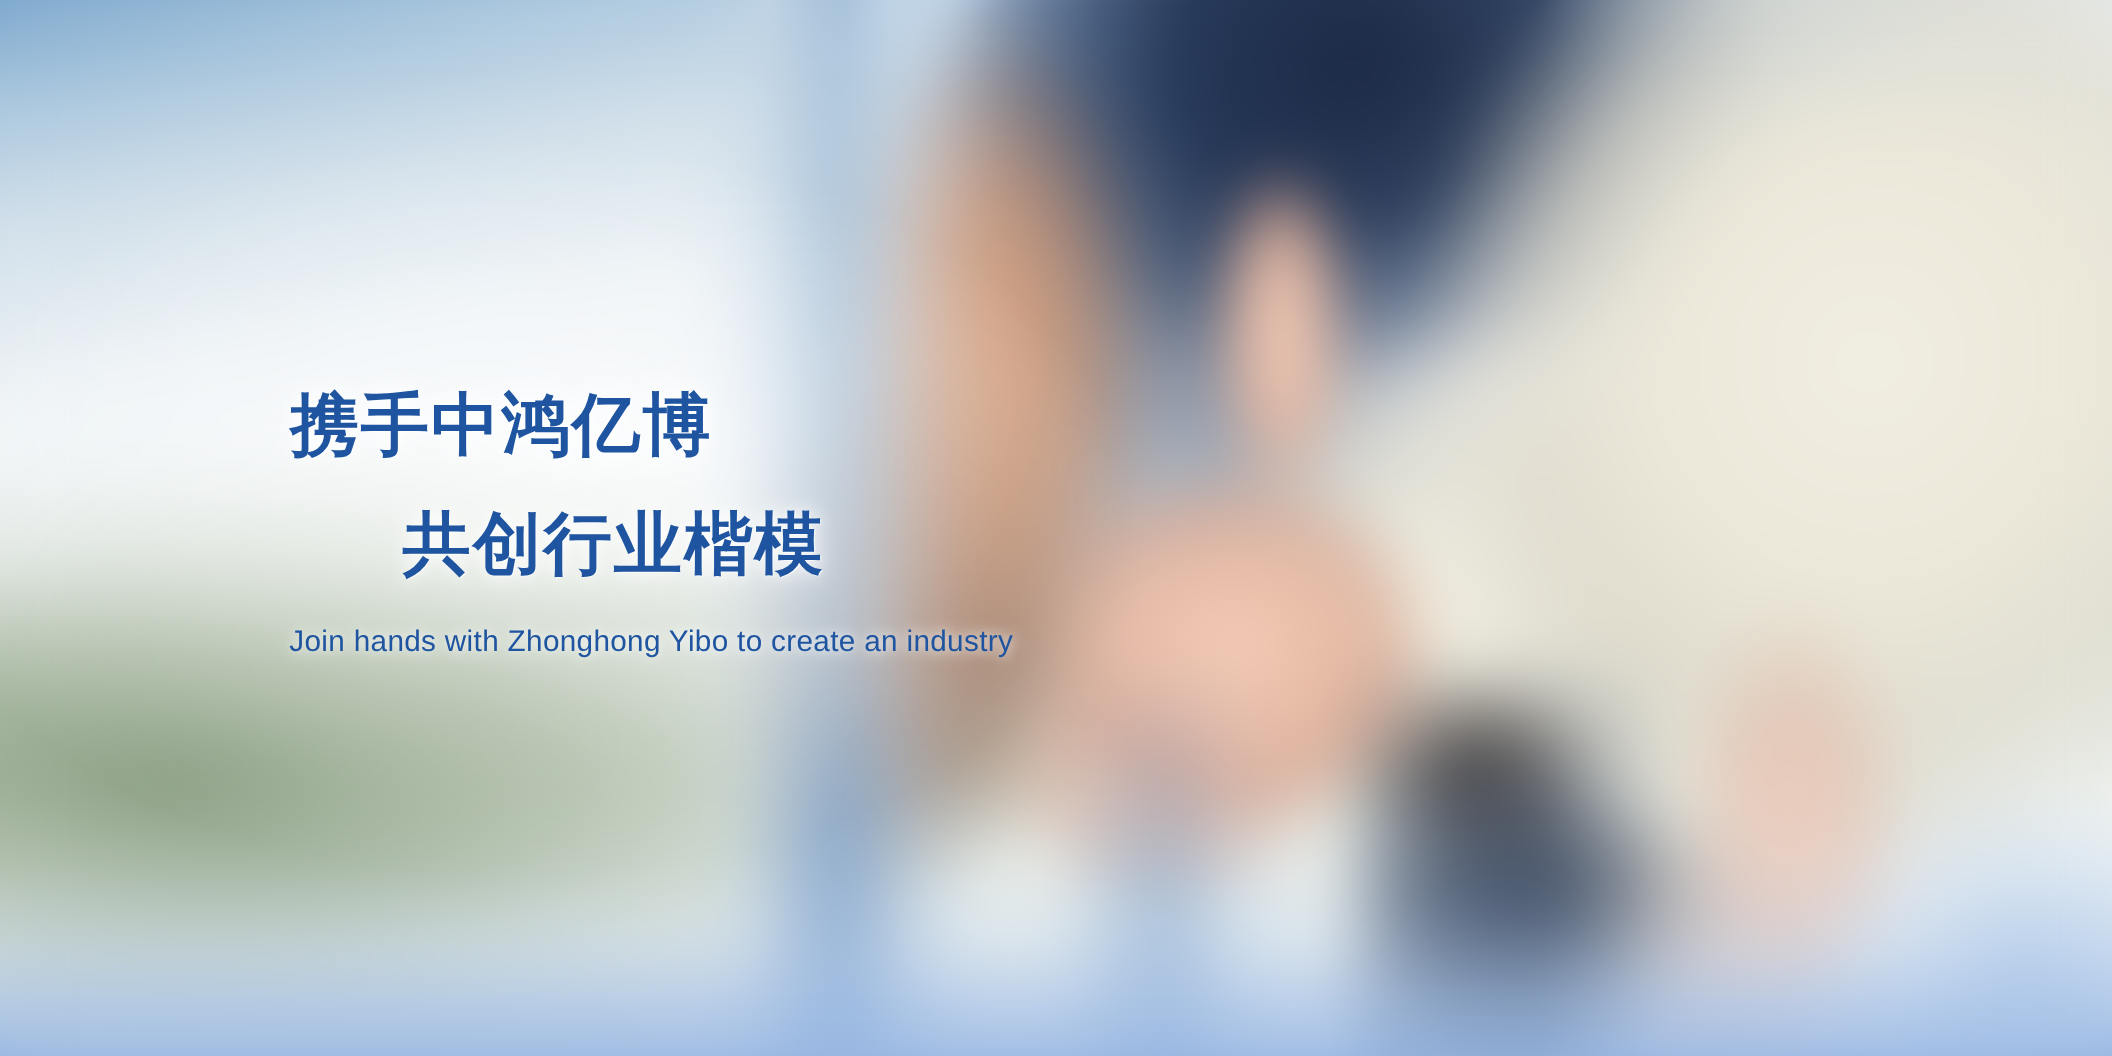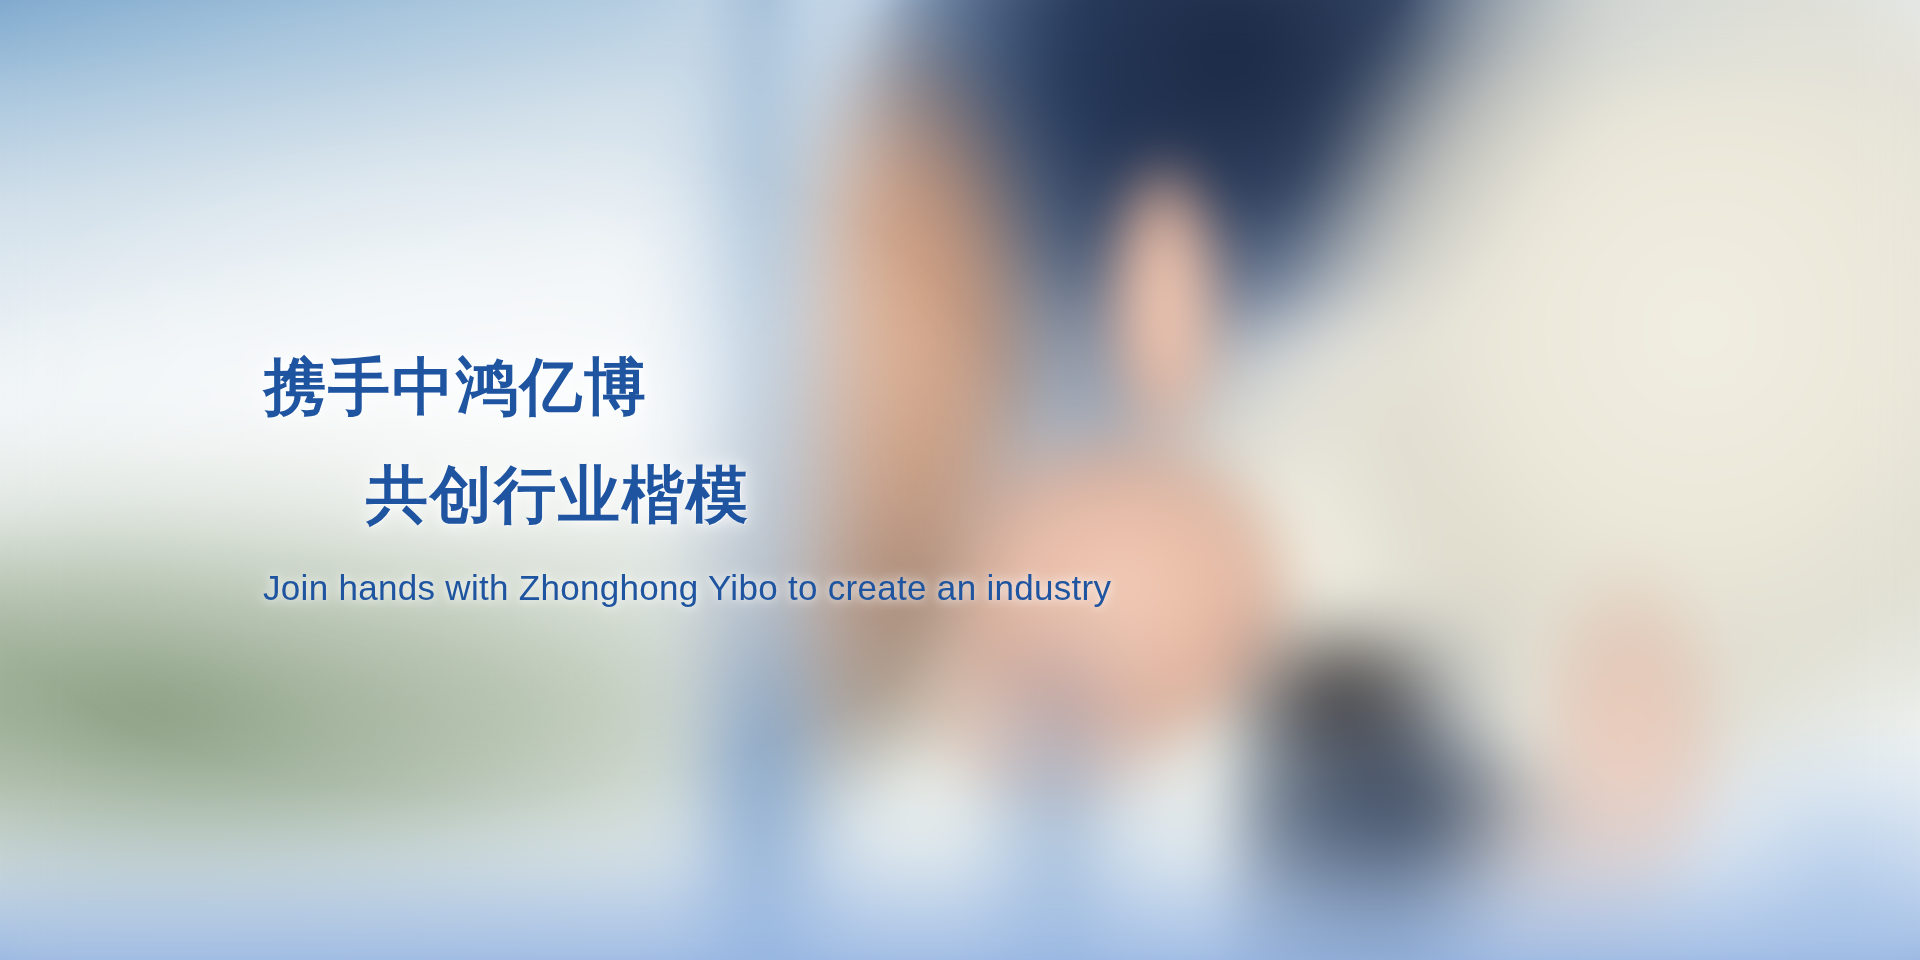--- a/index.html
+++ b/index.html
@@ -288,21 +288,21 @@
   .headline-2 {
     left: 366px;
     top: 464px;
   }
 
   .subline {
     position: absolute;
     left: 263px;
     top: 568px;
     color: #1f55a0;
-    font-size: 35px;
+    font-size: 27px;
     font-weight: 400;
     letter-spacing: 0.3px;
     white-space: nowrap;
     text-shadow:
       0 0 10px rgba(255,255,255,0.85),
       0 0 20px rgba(255,255,255,0.60);
   }
 </style>
 </head>
 <body>

